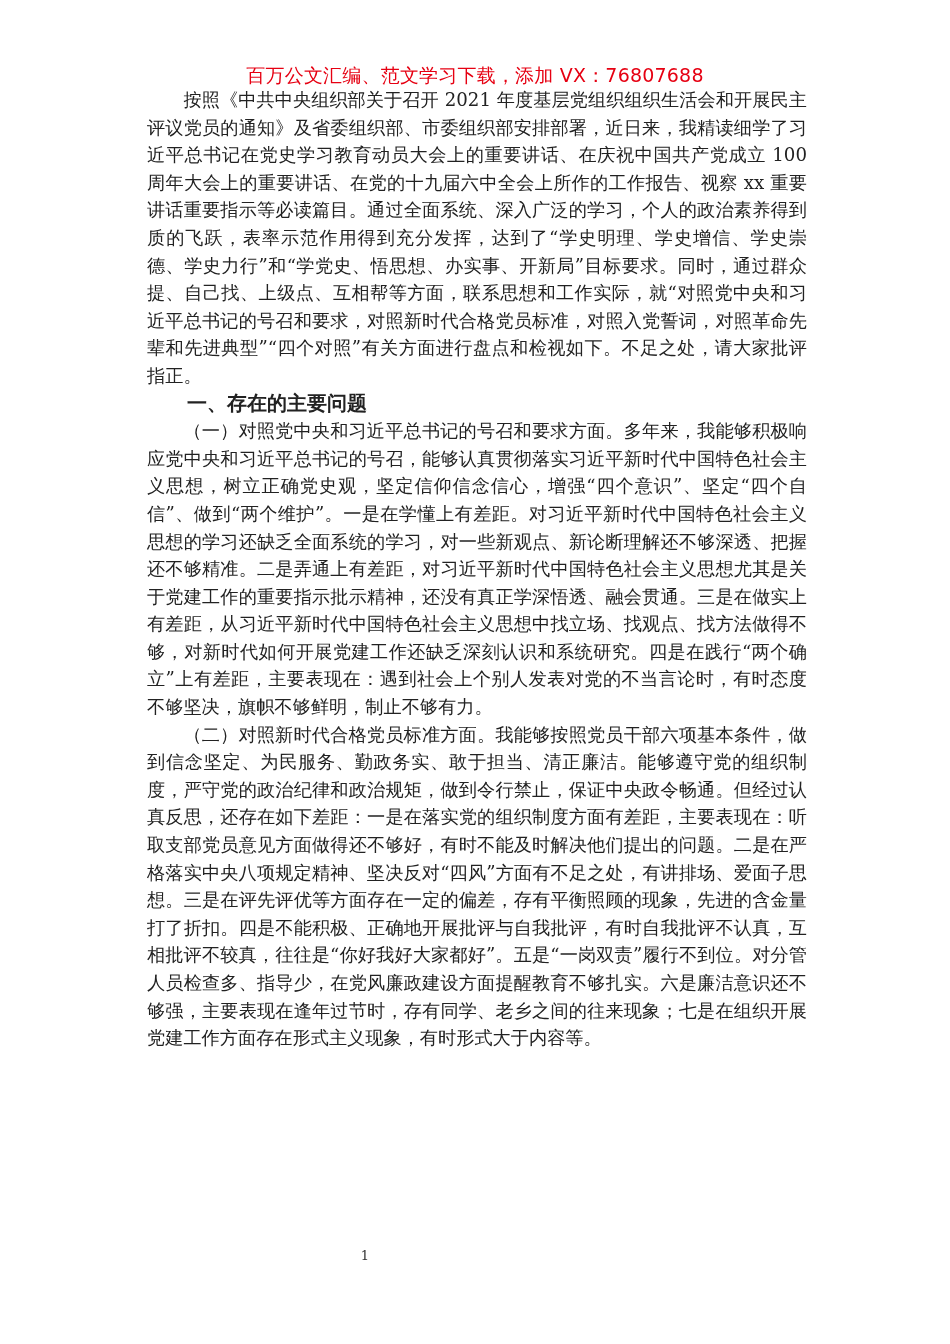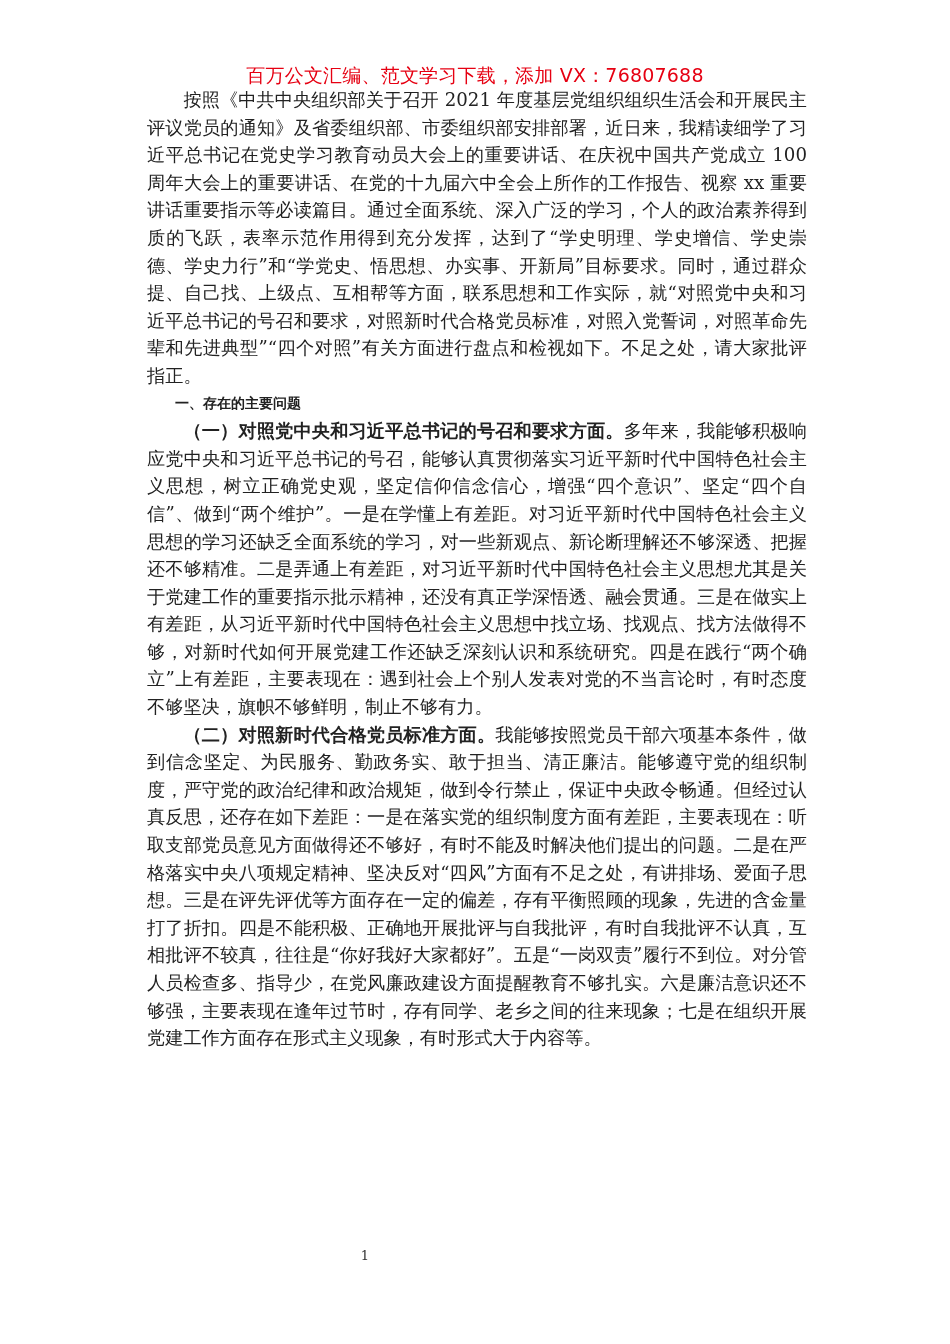--- a/index.html
+++ b/index.html
@@ -8,22 +8,22 @@
       position: absolute; left: 0; top: 46px; width: 950px; text-align: center;
       font-family: "DejaVu Sans", sans-serif; font-size: 19px; color: #e60012;
       line-height: 26px; letter-spacing: 0.2px; margin-top: 16px;
     }
     .page {
       position: absolute; left: 147px; top: 86px; width: 660px;
       font-family: "DejaVu Serif", serif; font-size: 18.2px; color: #222;
       line-height: 27.6px; text-align: justify;
     }
     .page p { margin: 0; text-indent: 2em; }
-    .page p.heading { font-family: "DejaVu Sans", sans-serif; font-weight: bold; font-size: 14px; }
-    .page .lead { font-family: "DejaVu Sans", sans-serif; font-weight: bold; }
+    .page p.heading { font-family: "DejaVu Sans", sans-serif; font-weight: bold; font-size: 20px; }
+    .page .lead { font-family: "DejaVu Sans", sans-serif; font-weight: normal; }
     .page-number {
       position: absolute; left: 355px; top: 1248px; width: 20px; text-align: center;
       font-family: "DejaVu Serif", serif; font-size: 13px; color: #333;
     }
   </style>
 </head>
 <body>
 
 <div class="banner">百万公文汇编、范文学习下载，添加 VX：76807688</div>
 

